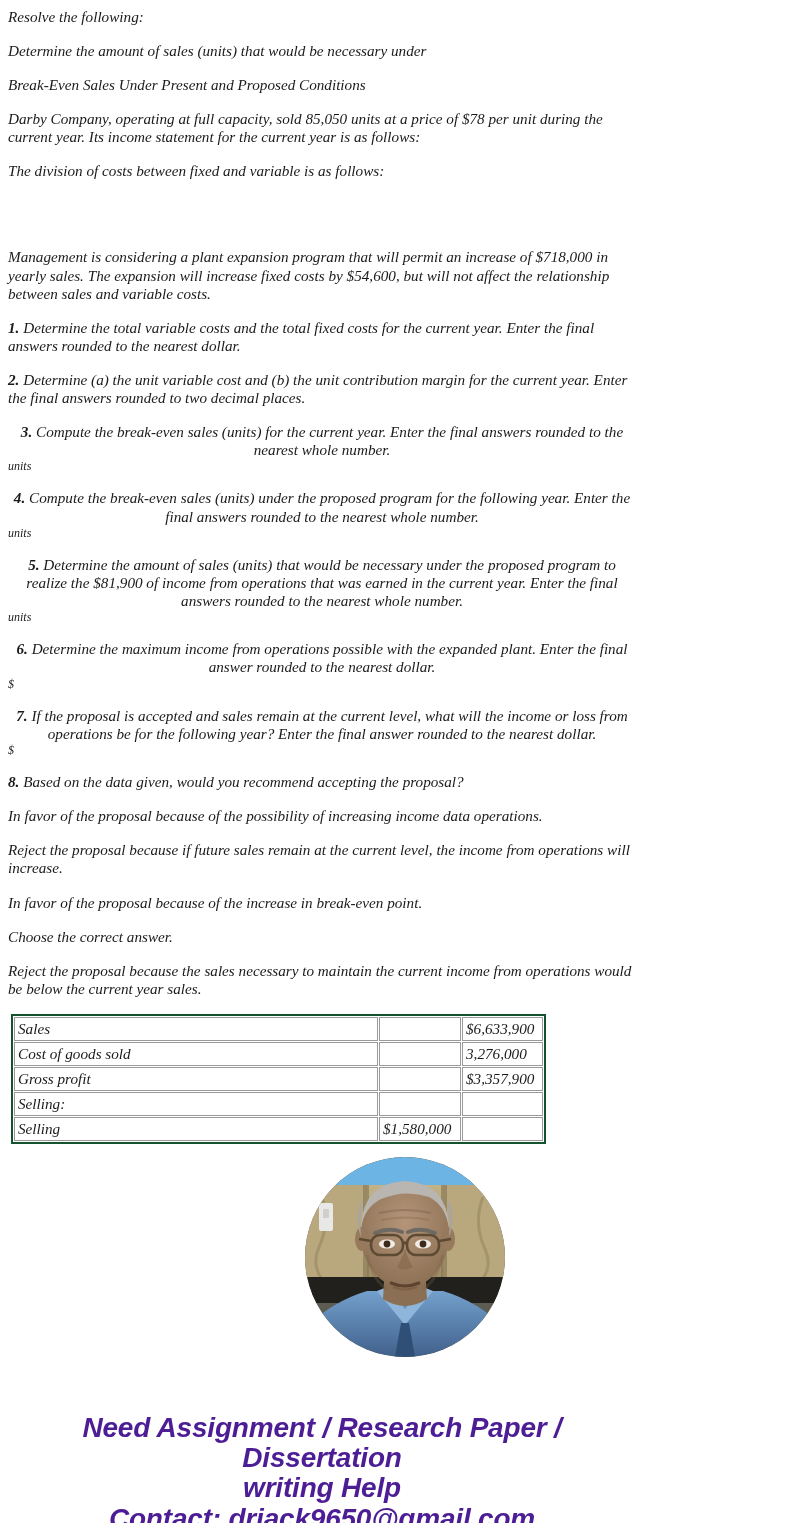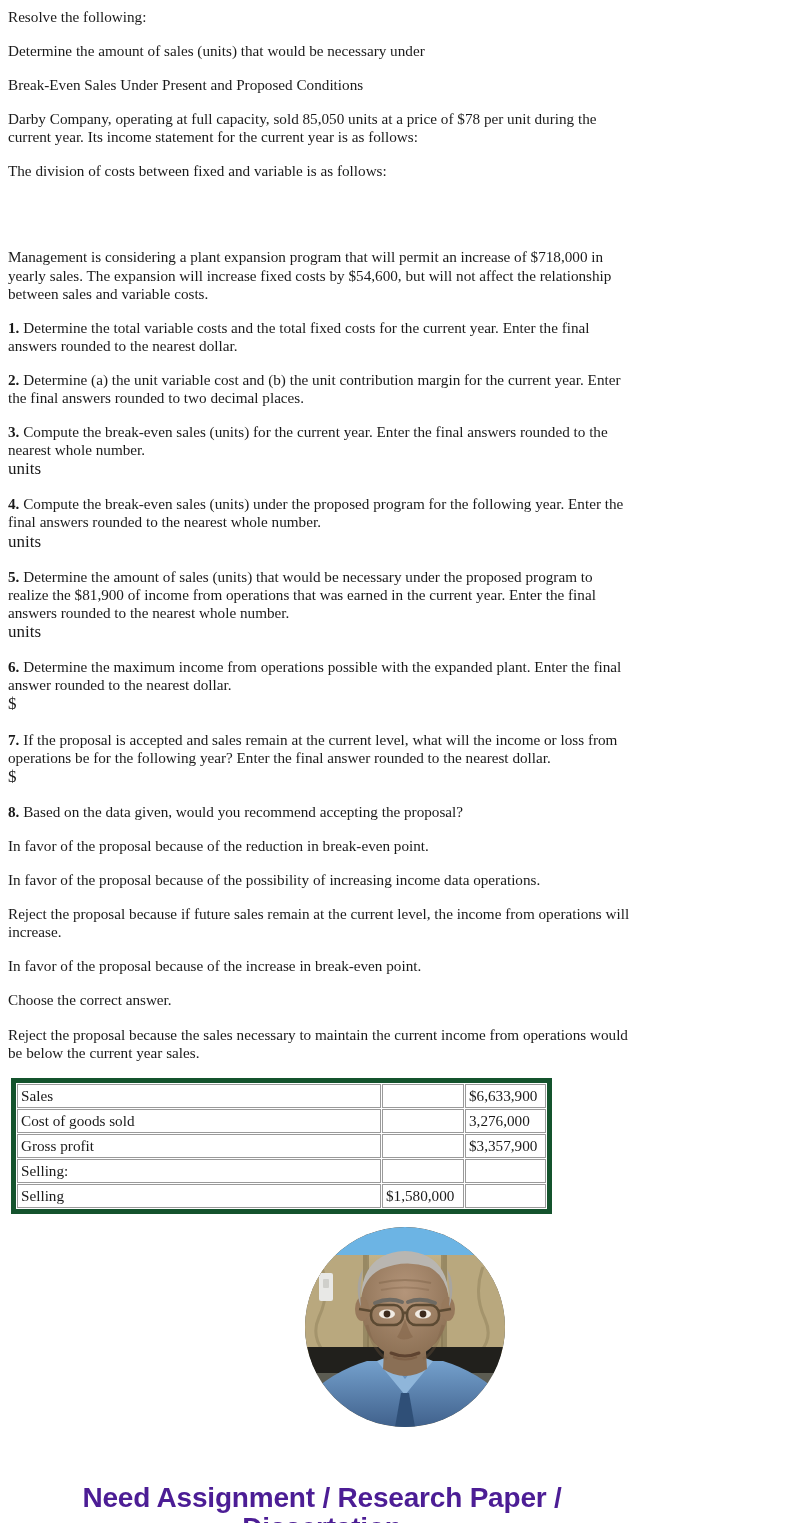--- a/index.html
+++ b/index.html
@@ -15,65 +15,67 @@
     font-family: "Liberation Serif", "DejaVu Serif", serif;
     color: #1a1a1a;
     -webkit-font-smoothing: antialiased;
   }
 
   .page {
     position: relative;
     width: 644px;
     height: 1523px;
     box-sizing: border-box;
+    font-style: italic;
   }
 
   .doc-body {
     padding: 0 8px;
     padding-top: 8px;
   }
 
   p.para {
     margin: 0 0 16px 0;
     font-size: 15.2px;
     line-height: 1.19;
     text-align: left;
   }
 
   p.para.tight {
     margin-bottom: 0;
+    text-align: center;
   }
 
   .lead-num {
     font-weight: bold;
   }
 
   .strong {
     font-weight: bold;
   }
 
   .answer-line {
     margin: 0 0 16px 0;
-    font-size: 17px;
+    font-size: 12px;
     line-height: 1.19;
   }
 
   .spacer-block {
     height: 52px;
   }
 
   
   .fin-table-wrap {
     margin-top: 4px;
     padding-left: 3px;
   }
   table.fin-table {
     border-collapse: separate;
     border-spacing: 1px;
-    border: 5px solid #14532d;
+    border: 2px solid #14532d;
     width: 521px;
     background: #ffffff;
     table-layout: fixed;
   }
   table.fin-table td {
     border: 1px solid #9a9a9a;
     font-size: 15.2px;
     line-height: 1.0;
     padding: 2px 3px 3px 3px;
     height: 17px;
@@ -149,21 +151,20 @@
     <p class="answer-line">units</p>
 
     <p class="para tight"><span class="lead-num">6.</span> <span>Determine the maximum income from operations possible with the expanded plant. Enter the final answer rounded to the nearest dollar.</span></p>
     <p class="answer-line">$</p>
 
     <p class="para tight"><span class="lead-num">7.</span> <span>If the proposal is accepted and sales remain at the current level, what will the income or loss from operations be for the following year? Enter the final answer rounded to the nearest dollar.</span></p>
     <p class="answer-line">$</p>
 
     <p class="para"><span class="lead-num">8.</span> <span>Based on the data given, would you recommend accepting the proposal?</span></p>
 
-    <p class="para">In favor of the proposal because of the reduction in break-even point.</p>
     <p class="para">In favor of the proposal because of the possibility of increasing income data operations.</p>
     <p class="para">Reject the proposal because if future sales remain at the current level, the income from operations will increase.</p>
     <p class="para">In favor of the proposal because of the increase in break-even point.</p>
     <p class="para">Choose the correct answer.</p>
 
     <p class="para">Reject the proposal because the sales necessary to maintain the current income from operations would be below the current year sales.</p>
 
     <div class="fin-table-wrap">
       <table class="fin-table">
         <tbody>

